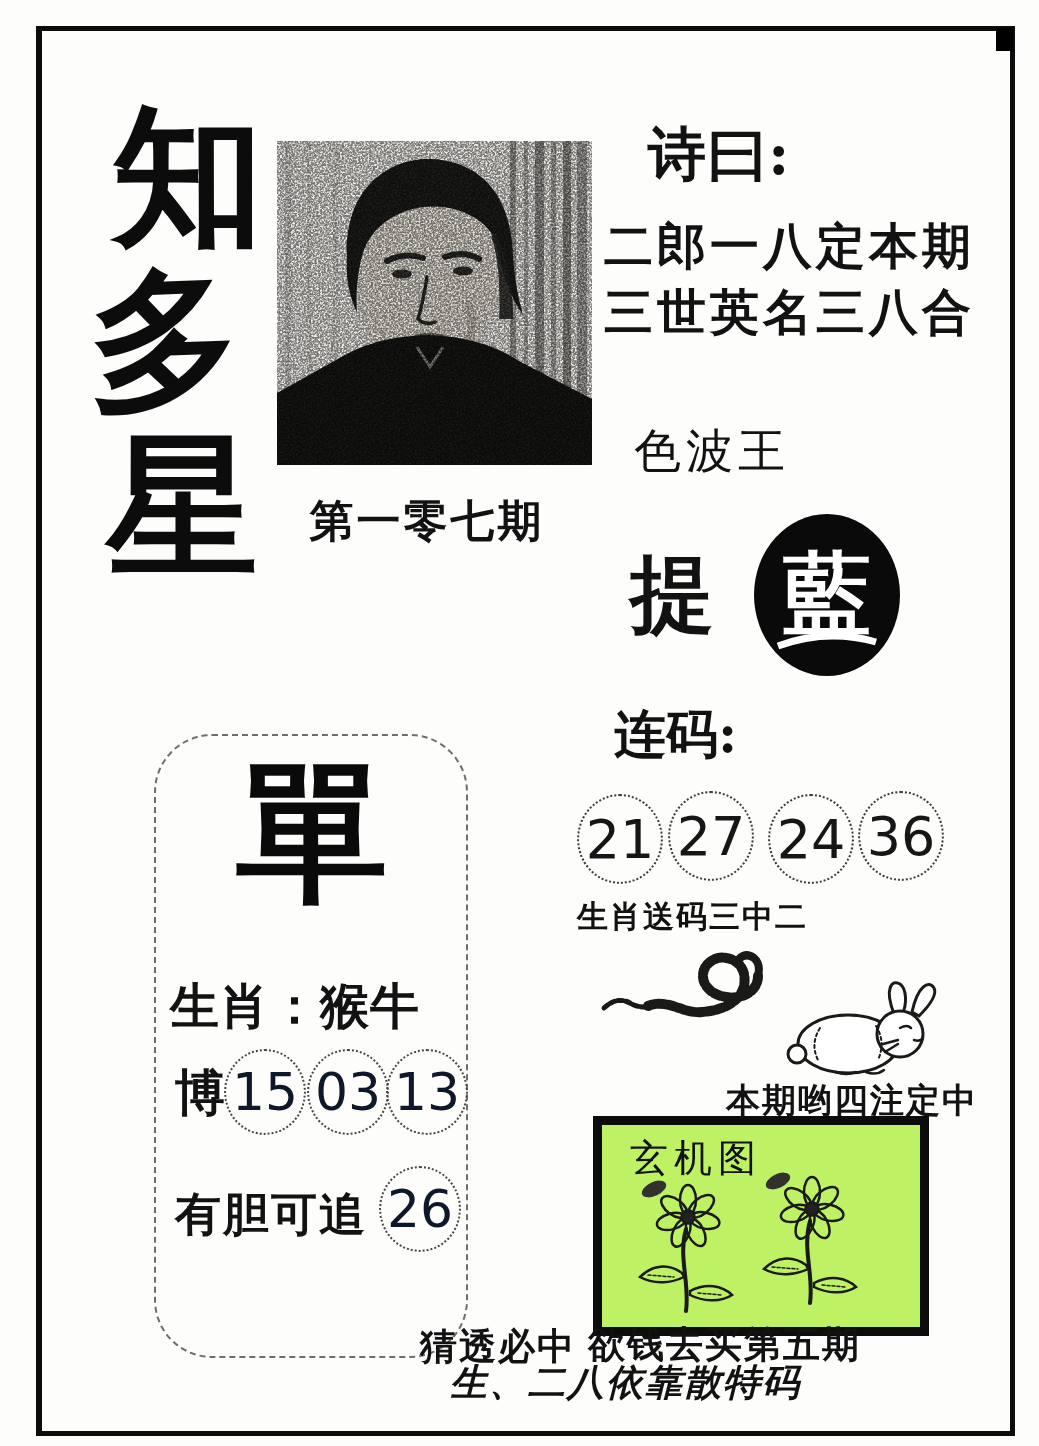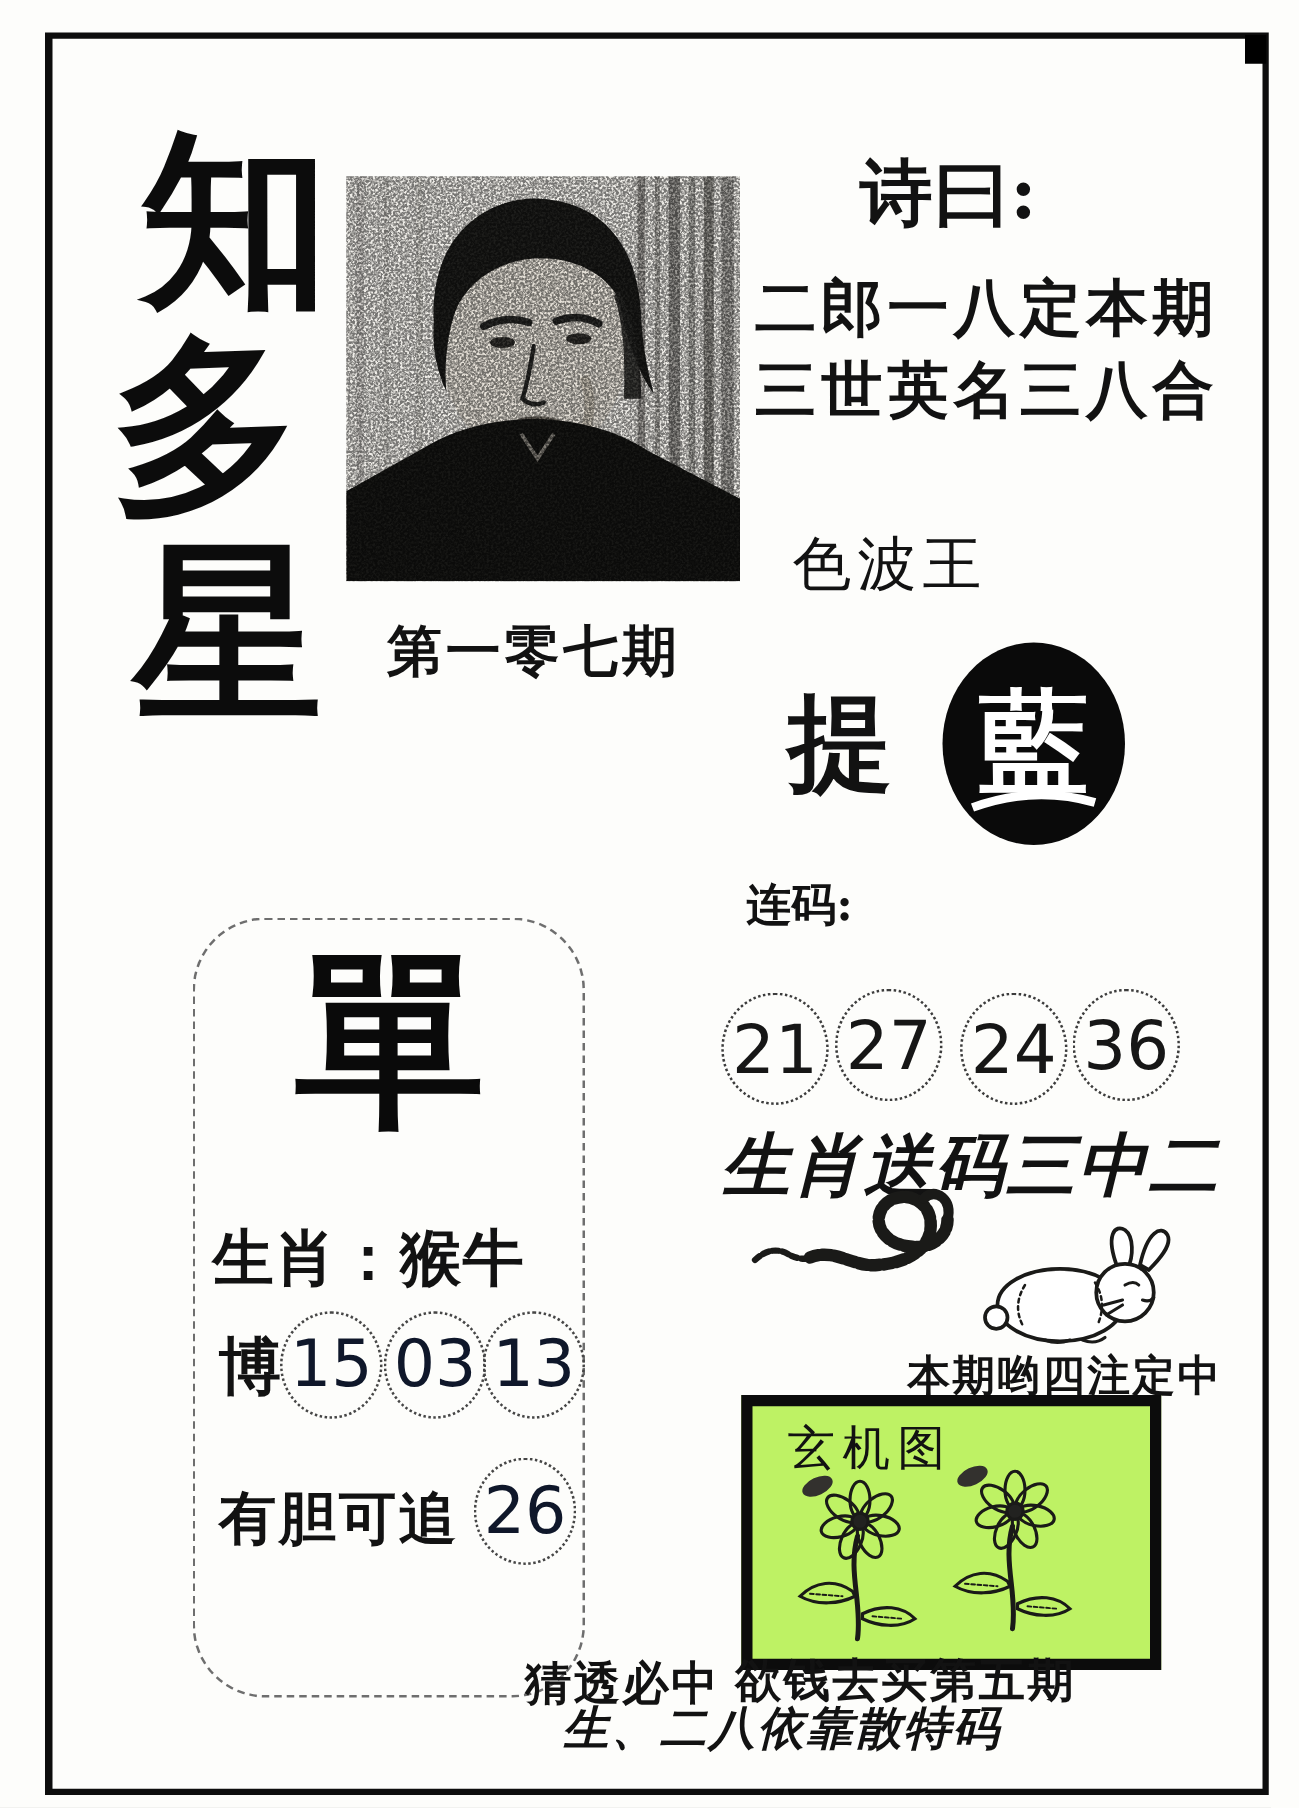--- a/index.html
+++ b/index.html
@@ -18,28 +18,28 @@
     font-size:152px;font-weight:bold;line-height:1;color:#0c0c0c;
     letter-spacing:0;
   }
   .issue{
     font-size:44px;font-weight:bold;letter-spacing:3px;white-space:nowrap;
   }
   .poem-header{font-size:58px;font-weight:bold;letter-spacing:2px;white-space:nowrap;}
   .poem-line{font-size:49px;font-weight:bold;letter-spacing:4px;white-space:nowrap;}
   .color-king{font-size:47px;letter-spacing:5px;white-space:nowrap;}
   .ti{font-size:84px;font-weight:bold;line-height:1;}
-  .lianma-label{font-size:36px;font-weight:bold;white-space:nowrap;}
+  .lianma-label{font-size:52px;font-weight:bold;white-space:nowrap;margin-left:17px;}
   .num-circle{
     width:82px;height:86px;border:2px dotted #3c3c3c;border-radius:50%;
     display:flex;align-items:center;justify-content:center;
     font-family:"DejaVu Sans","Liberation Sans",sans-serif;
     font-size:54px;color:#161616;background:transparent;
   }
-  .zodiac-send{font-size:55px;font-weight:bold;letter-spacing:2px;white-space:nowrap;font-style:italic;}
+  .zodiac-send{font-size:31px;font-weight:bold;letter-spacing:2px;white-space:nowrap;}
   .note-four{font-size:34px;font-weight:bold;letter-spacing:2px;white-space:nowrap;}
   .mystery-box{
     left:593px;top:1116px;width:318px;height:202px;
     border:9px solid #0c0c0c;background:#bef264;
   }
   .mystery-label{left:28px;top:8px;font-size:38px;letter-spacing:6px;white-space:nowrap;}
   .footer-text{font-size:37px;font-weight:bold;letter-spacing:2px;white-space:nowrap;}
   .single-box{
     left:154px;top:734px;width:310px;height:620px;
     border:2px dashed #6e6e6e;border-radius:58px;background:transparent;
@@ -113,21 +113,21 @@
 
       <path d="M0,252 L68,214 Q102,195 152,194 Q206,196 242,220 L315,258 L315,324 L0,324 Z" fill="#171715"></path>
       <path d="M140,206 l13,20 l13,-20" fill="none" stroke="#d8d2c6" stroke-width="3" opacity="0.55"></path>
 
       <rect width="315" height="324" filter="url(#grain)" opacity="0.5"></rect>
     </svg>
   </div>
 
   <div class="abs issue" style="left:277px;top:492px;width:300px;text-align:center;">第一零七期</div>
 
-  <div class="abs poem-header" style="left:648px;top:116px;margin-left:40px;">诗曰:</div>
+  <div class="abs poem-header" style="left:648px;top:116px;">诗曰:</div>
   <div class="abs poem-line" style="left:604px;top:214px;">二郎一八定本期</div>
   <div class="abs poem-line" style="left:604px;top:280px;">三世英名三八合</div>
 
   <div class="abs color-king" style="left:634px;top:420px;">色波王</div>
 
   <div class="abs ti" style="left:630px;top:552px;">提</div>
   <div class="abs" style="left:752px;top:512px;width:150px;height:166px;">
     <svg width="150" height="166" viewBox="0 0 150 166">
       <ellipse cx="75" cy="83" rx="73" ry="81" fill="#0a0a0a"></ellipse>
       <text x="75" y="112" text-anchor="middle" font-size="88" fill="#ffffff" font-family="DejaVu Serif, Liberation Serif, serif" font-weight="bold">藍</text>

